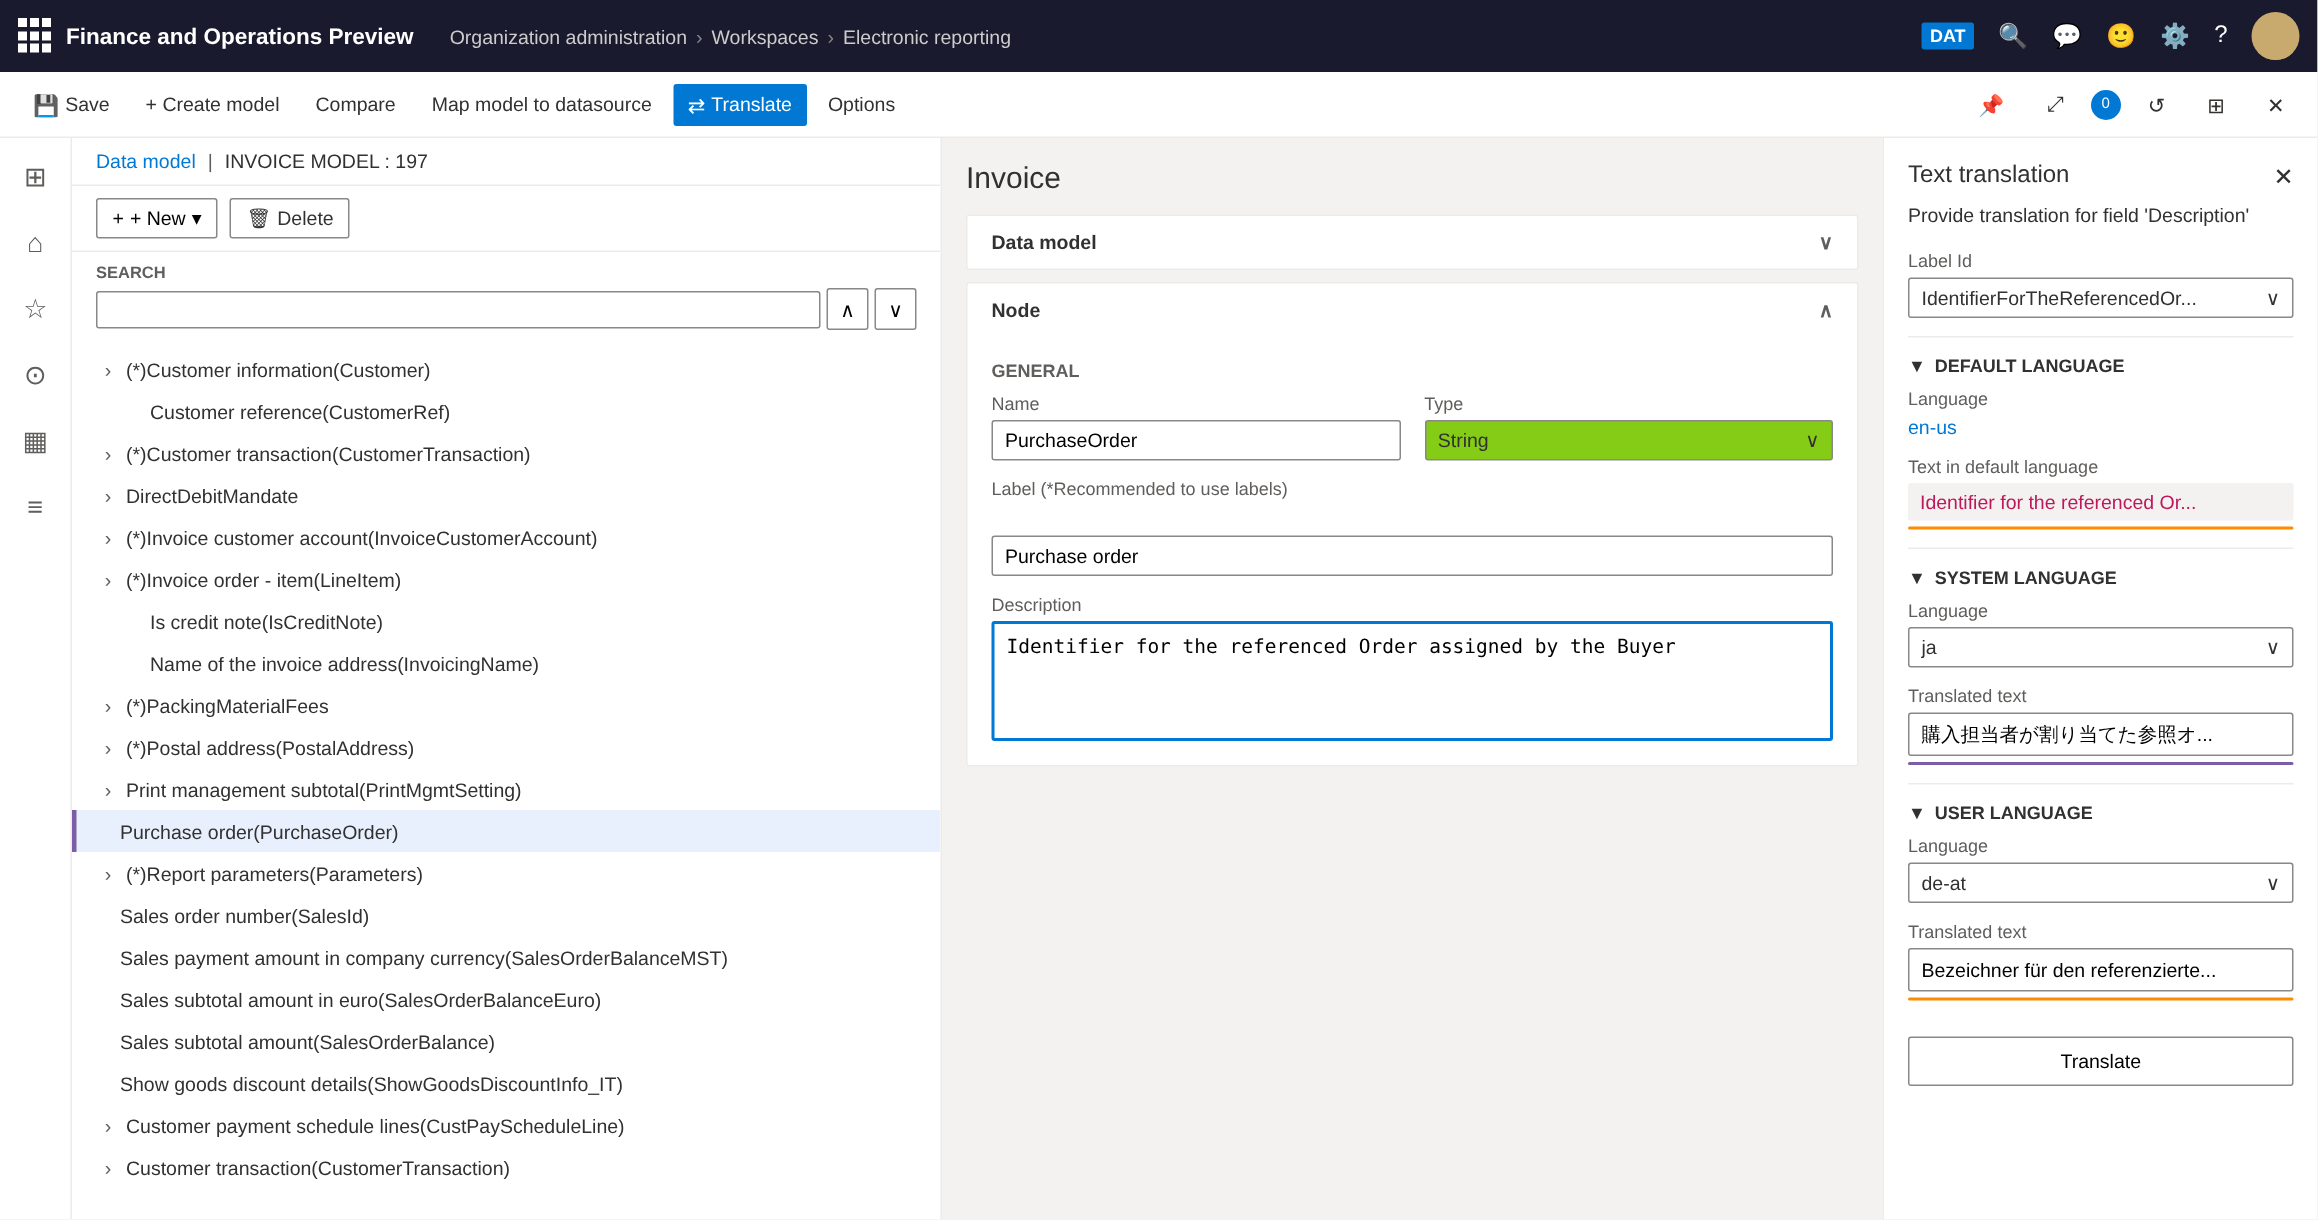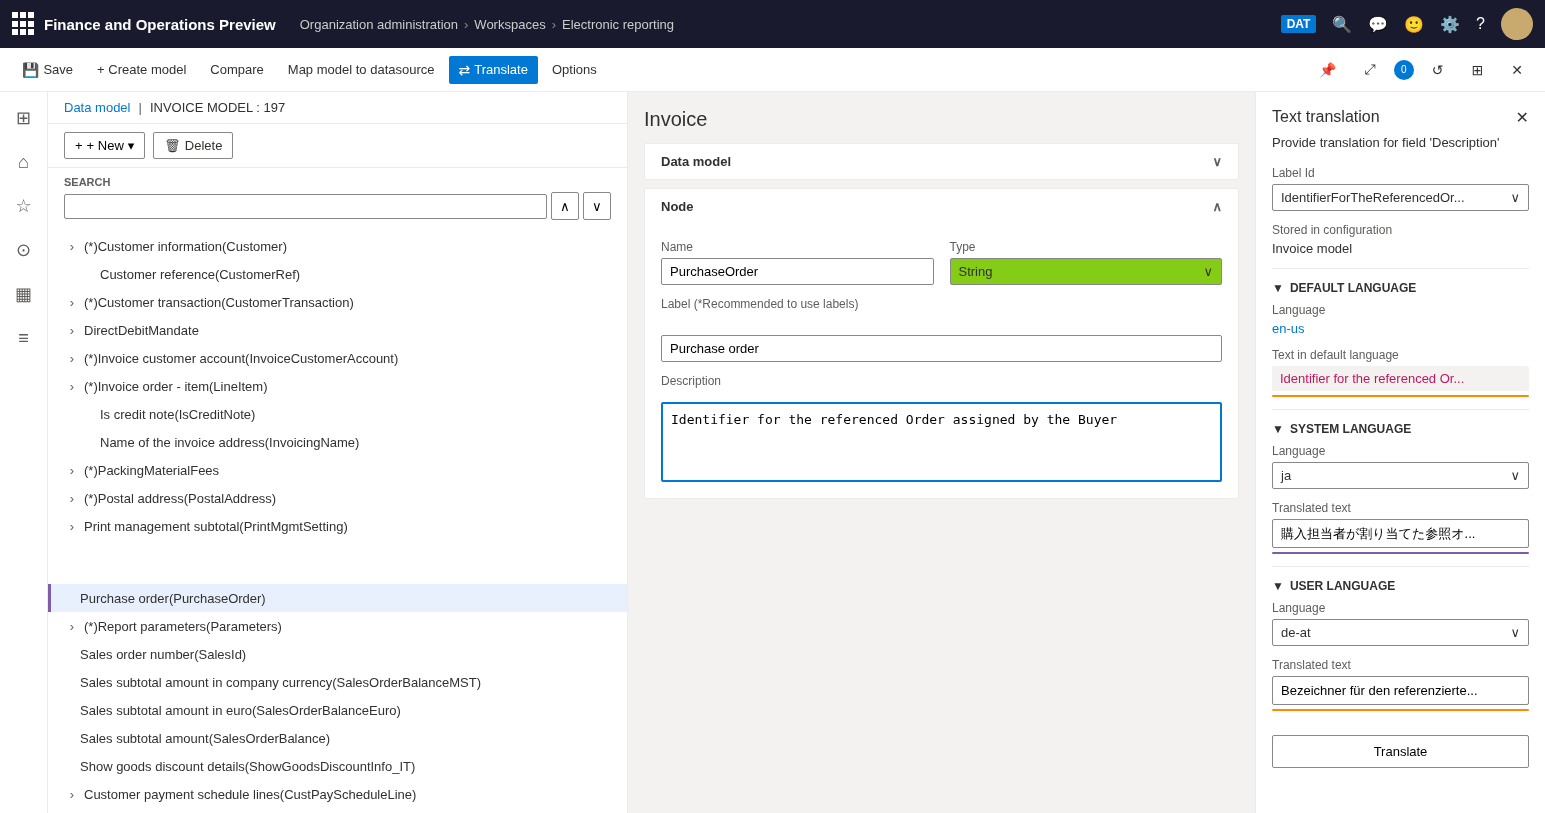--- a/index.html
+++ b/index.html
@@ -90,21 +90,21 @@
       padding: 10px 16px; cursor: pointer; font-size: 13px; font-weight: 600; color: #323130;
     }
     .card-header .chevron { color: #605e5c; }
     .card-body { padding: 16px; }
 
     .form-row { display: flex; gap: 16px; margin-bottom: 12px; }
     .form-group { display: flex; flex-direction: column; gap: 4px; flex: 1; }
     .form-label { font-size: 12px; color: #605e5c; }
     .form-input { padding: 5px 8px; border: 1px solid #8a8886; border-radius: 2px; font-size: 13px; background: #fff; }
     .form-select { padding: 5px 8px; border: 1px solid #8a8886; border-radius: 2px; font-size: 13px; background: #84cc16; display: flex; align-items: center; justify-content: space-between; }
-    .form-textarea { padding: 8px; border: 2px solid #0078d4; border-radius: 2px; font-size: 13px; resize: none; min-height: 80px; width: 100%; margin-top: 10px; }
+    .form-textarea { padding: 8px; border: 2px solid #0078d4; border-radius: 2px; font-size: 13px; resize: none; min-height: 80px; width: 100%; }
     .section-title { font-size: 12px; font-weight: 600; color: #605e5c; text-transform: uppercase; margin-bottom: 8px; }
 
     
     .right-panel {
       width: 290px; background: #fff; border-left: 1px solid #edebe9;
       overflow-y: auto; padding: 16px; flex-shrink: 0;
     }
     .right-panel-header { display: flex; align-items: flex-start; justify-content: space-between; margin-bottom: 8px; }
     .right-panel-title { font-size: 16px; font-weight: 400; color: #323130; }
     .close-btn { background: none; border: none; cursor: pointer; color: #323130; font-size: 16px; }
@@ -284,35 +284,35 @@
           <span class="item-text">(*)PackingMaterialFees</span>
         </div>
         <div class="tree-item">
           <span class="expand-icon">›</span>
           <span class="item-text">(*)Postal address(PostalAddress)</span>
         </div>
         <div class="tree-item">
           <span class="expand-icon">›</span>
           <span class="item-text">Print management subtotal(PrintMgmtSetting)</span>
         </div>
-        <div class="tree-item selected" style="border-left: 3px solid rgb(123, 94, 167); padding-left: 13px; margin-top: 44px;">
+        <div class="tree-item selected" style="border-left: 3px solid rgb(123, 94, 167); padding-left: 13px;">
           <span style="width: 16px; display: inline-block;"></span>
           <span class="item-text">Purchase order(PurchaseOrder)</span>
         </div>
         <div class="tree-item">
           <span class="expand-icon">›</span>
           <span class="item-text">(*)Report parameters(Parameters)</span>
         </div>
         <div class="tree-item">
           <span style="width: 16px; display: inline-block;"></span>
           <span class="item-text">Sales order number(SalesId)</span>
         </div>
         <div class="tree-item">
           <span style="width: 16px; display: inline-block;"></span>
-          <span class="item-text">Sales subtotal amount in company currency(SalesOrderBalanceMST)</span>
+          <span class="item-text">Sales payment amount in company currency(SalesOrderBalanceMST)</span>
         </div>
         <div class="tree-item">
           <span style="width: 16px; display: inline-block;"></span>
           <span class="item-text">Sales subtotal amount in euro(SalesOrderBalanceEuro)</span>
         </div>
         <div class="tree-item">
           <span style="width: 16px; display: inline-block;"></span>
           <span class="item-text">Sales subtotal amount(SalesOrderBalance)</span>
         </div>
         <div class="tree-item">
@@ -339,20 +339,21 @@
         <span class="chevron">∨</span>
       </div>
     </div>
 
     <div class="card">
       <div class="card-header">
         <span>Node</span>
         <span class="chevron">∧</span>
       </div>
       <div class="card-body">
+        <div class="section-title">GENERAL</div>
         <div class="form-row">
           <div class="form-group">
             <label class="form-label">Name</label>
             <input type="text" class="form-input" value="PurchaseOrder" style="">
           </div>
           <div class="form-group">
             <label class="form-label">Type</label>
             <div class="form-select">
               <span>String</span>
               <span>∨</span>
@@ -382,24 +383,20 @@
     </div>
 
     <div class="field-section">
       <div class="field-label">Label Id</div>
       <div class="field-dropdown">
         <span>IdentifierForTheReferencedOr...</span>
         <span>∨</span>
       </div>
     </div>
 
-    <div class="field-section">
-      <div class="field-label">Stored in configuration</div>
-      <div class="field-value">Invoice model</div>
-    </div>
 
     <div class="divider"></div>
 
     
     <div class="section-header">
       <span>▼</span>
       <span>DEFAULT LANGUAGE</span>
     </div>
 
     <div class="field-section">

